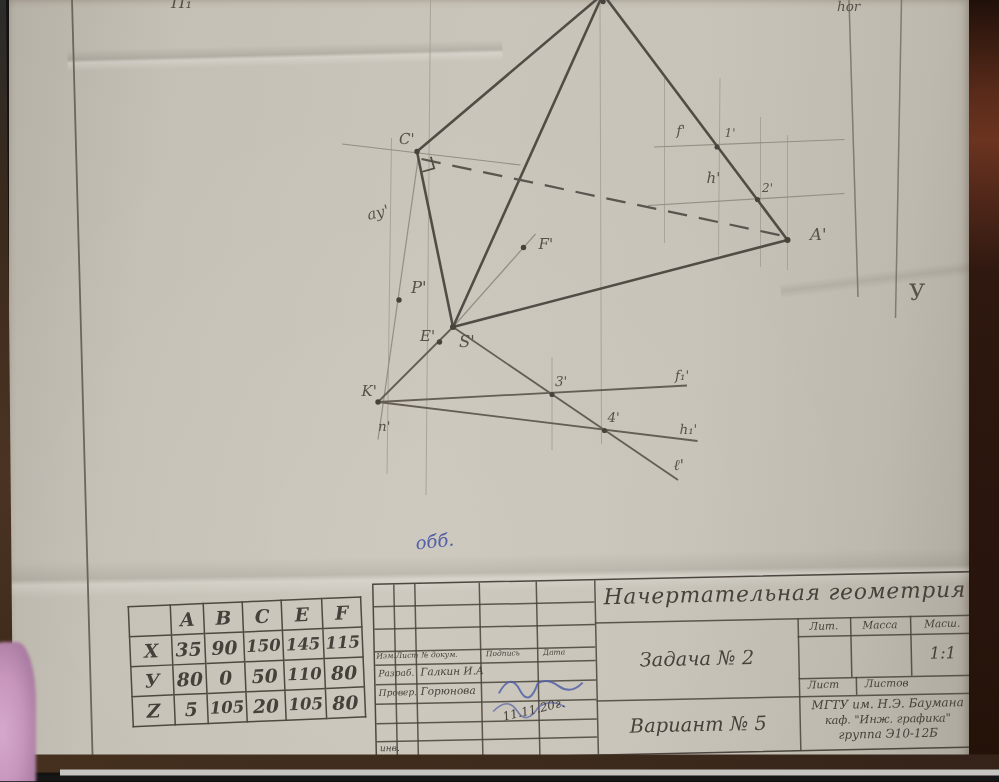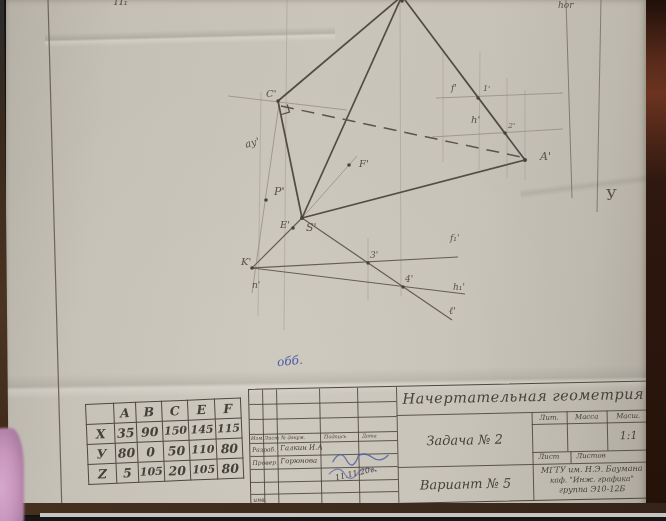--- a/index.html
+++ b/index.html
@@ -116,21 +116,21 @@
   <span class="lbl" style="left:274px;top:186px;font-size:11px">P'</span>
   <span class="lbl" style="left:241px;top:257px;font-size:10px">K'</span>
   <span class="lbl" style="left:252px;top:281px;font-size:9px">n'</span>
   <span class="lbl" style="left:245px;top:138px;font-size:10px;transform:rotate(-14deg)">ау'</span>
   <span class="lbl" style="left:451px;top:84px;font-size:9px">f'</span>
   <span class="lbl" style="left:483px;top:85px;font-size:8px">1'</span>
   <span class="lbl" style="left:471px;top:115px;font-size:10px">h'</span>
   <span class="lbl" style="left:508px;top:122px;font-size:8px">2'</span>
   <span class="lbl" style="left:370px;top:251px;font-size:9px">3'</span>
   <span class="lbl" style="left:405px;top:275px;font-size:9px">4'</span>
-  <span class="lbl" style="left:450px;top:234px;font-size:9px">f₁'</span>
+  <span class="lbl" style="left:450px;top:247px;font-size:9px">f₁'</span>
   <span class="lbl" style="left:453px;top:283px;font-size:9px">h₁'</span>
   <span class="lbl" style="left:449px;top:306px;font-size:10px">ℓ'</span>
   <span class="lbl ink" style="left:277px;top:355px;font-size:12px;transform:rotate(-6deg)">обб.</span>
 
   <table class="coords">
     <tbody>
         <tr>
       <td style="width:25px"></td>
       <td style="width:19px">A</td>
       <td style="width:19px">B</td>

